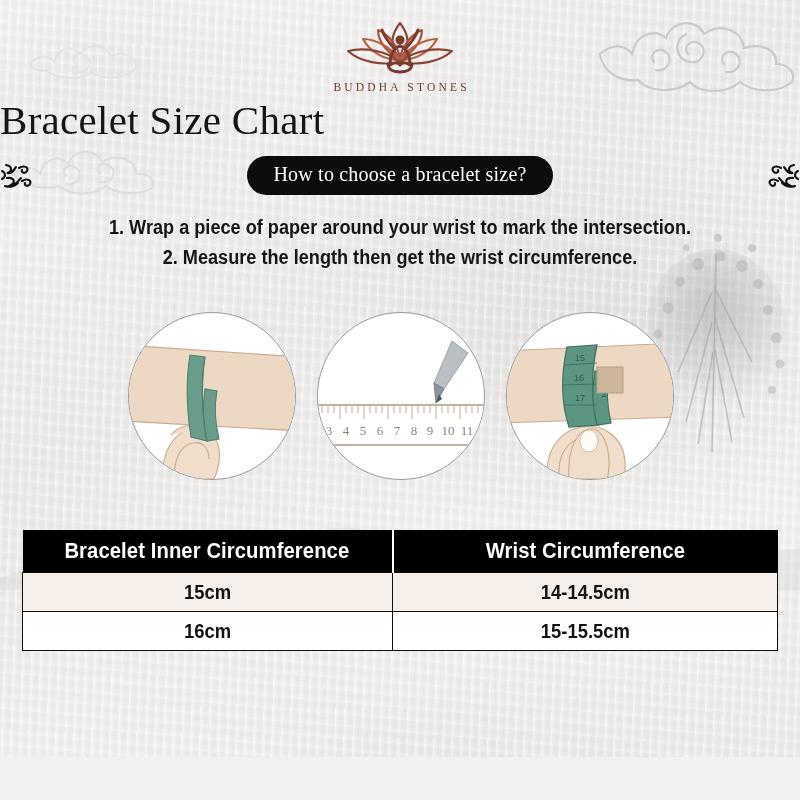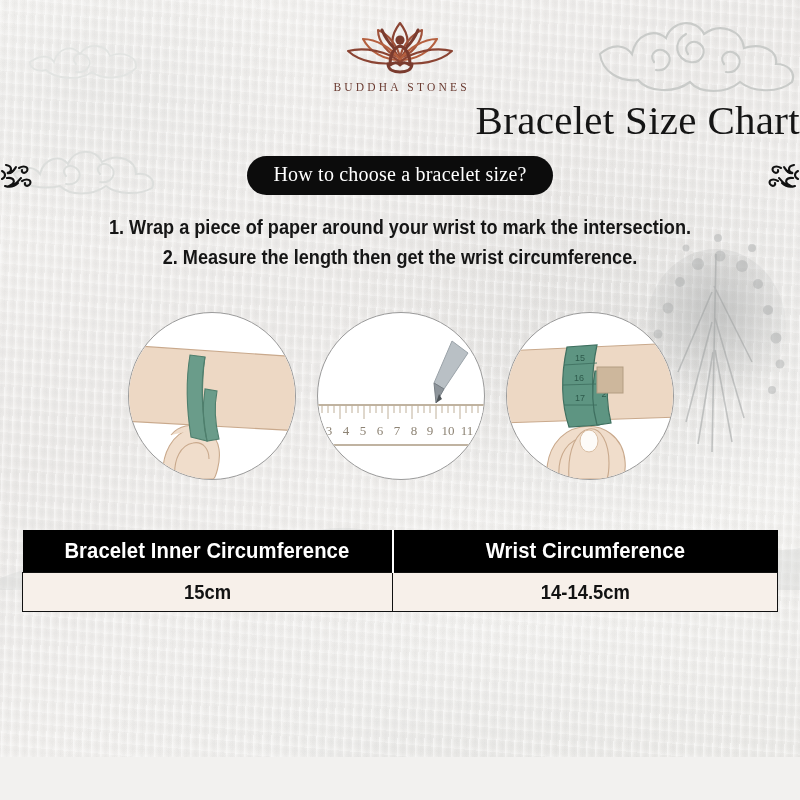--- a/index.html
+++ b/index.html
@@ -29,21 +29,21 @@
 
   
   .logo-wrap{position:absolute;left:0;right:0;top:18px;text-align:center;}
   .logo-mark{display:block;margin:0 auto;}
   .logo-text{
     font-family:"Liberation Serif", serif;
     font-size:11.5px;letter-spacing:3.2px;color:#6a3a30;
     margin-top:1px;text-indent:3.2px;
   }
   .title{
-    position:absolute;left:0;right:0;top:96px;text-align:right;
+    position:absolute;left:0;right:0;top:96px;text-align:left;
     font-family:"Liberation Serif", serif;
     font-size:41px;color:#151515;letter-spacing:.3px;
   }
   .sub-row{
     position:absolute;left:0;right:0;top:156px;
     display:flex;align-items:center;justify-content:space-between;gap:10px;
   }
   .pill{
     background:#0c0c0c;color:#ffffff;border-radius:22px;
     padding:7px 26px 9px 26px;
@@ -345,16 +345,20 @@
         <th>
           <span>Wrist Circumference</span>
         </th>
       </tr>
     </thead>
     <tbody>
       <tr class="odd">
         <td><span>15cm</span></td>
         <td><span>14-14.5cm</span></td>
       </tr>
+      <tr class="even">
+        <td><span>16cm</span></td>
+        <td><span>15-15.5cm</span></td>
+      </tr>
     </tbody>
   </table>
 
 </div>
 
 </body></html>

